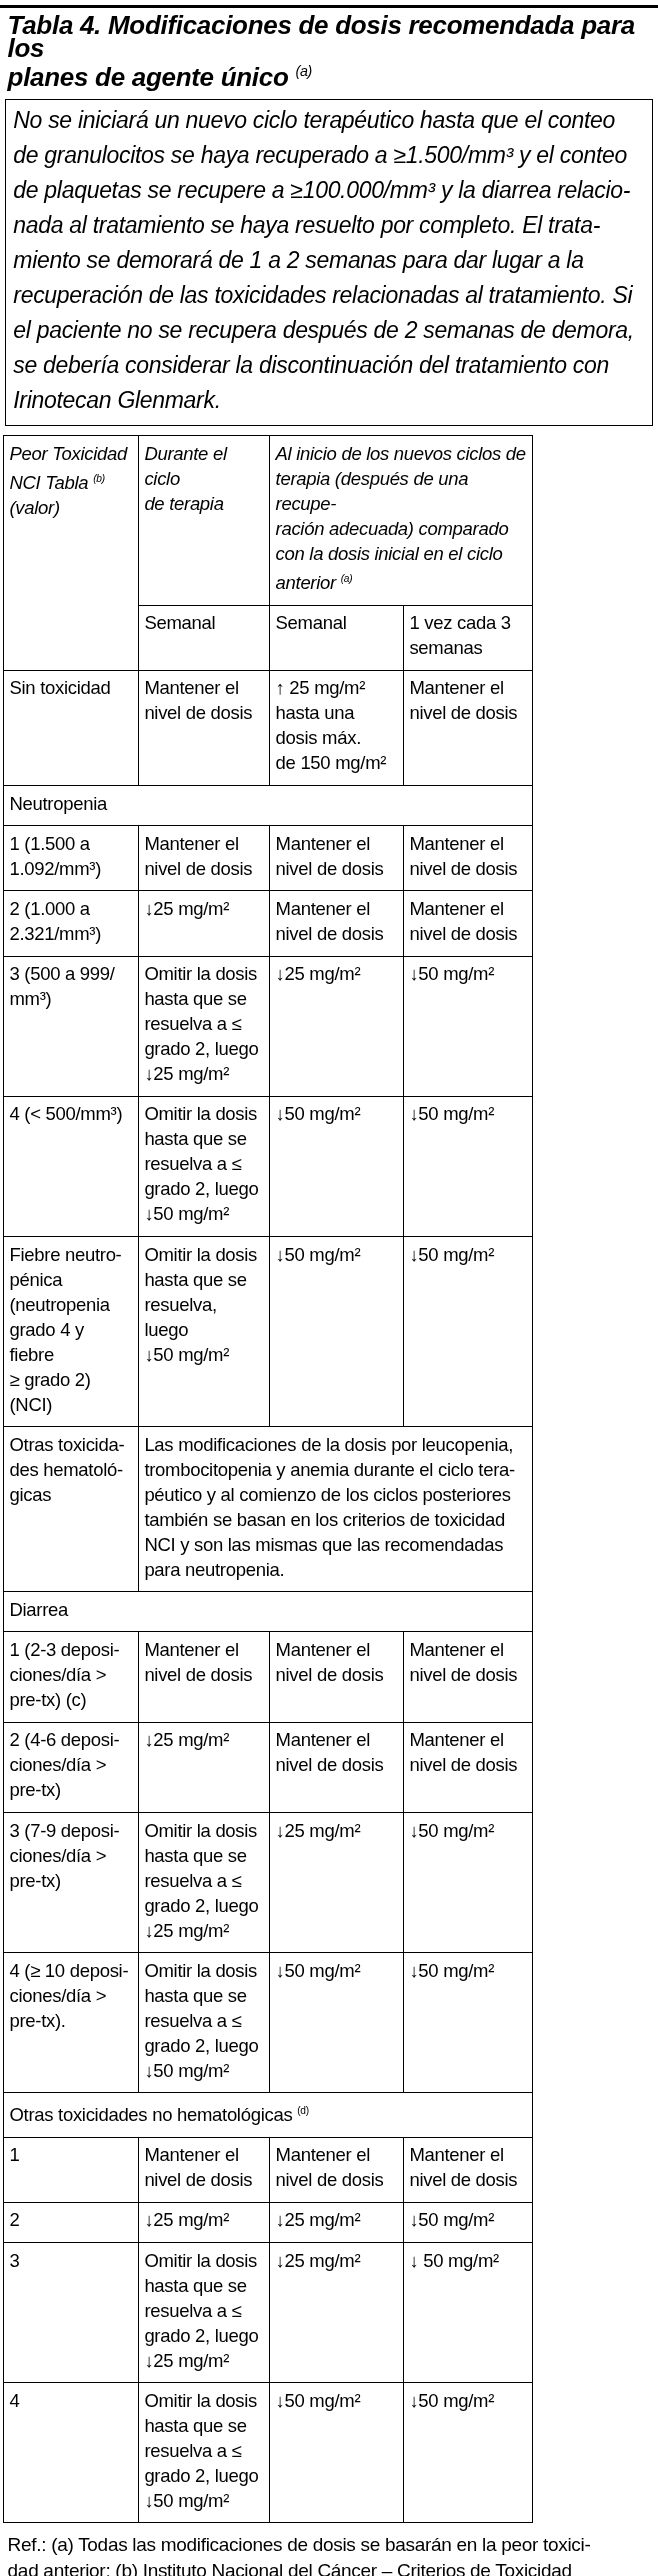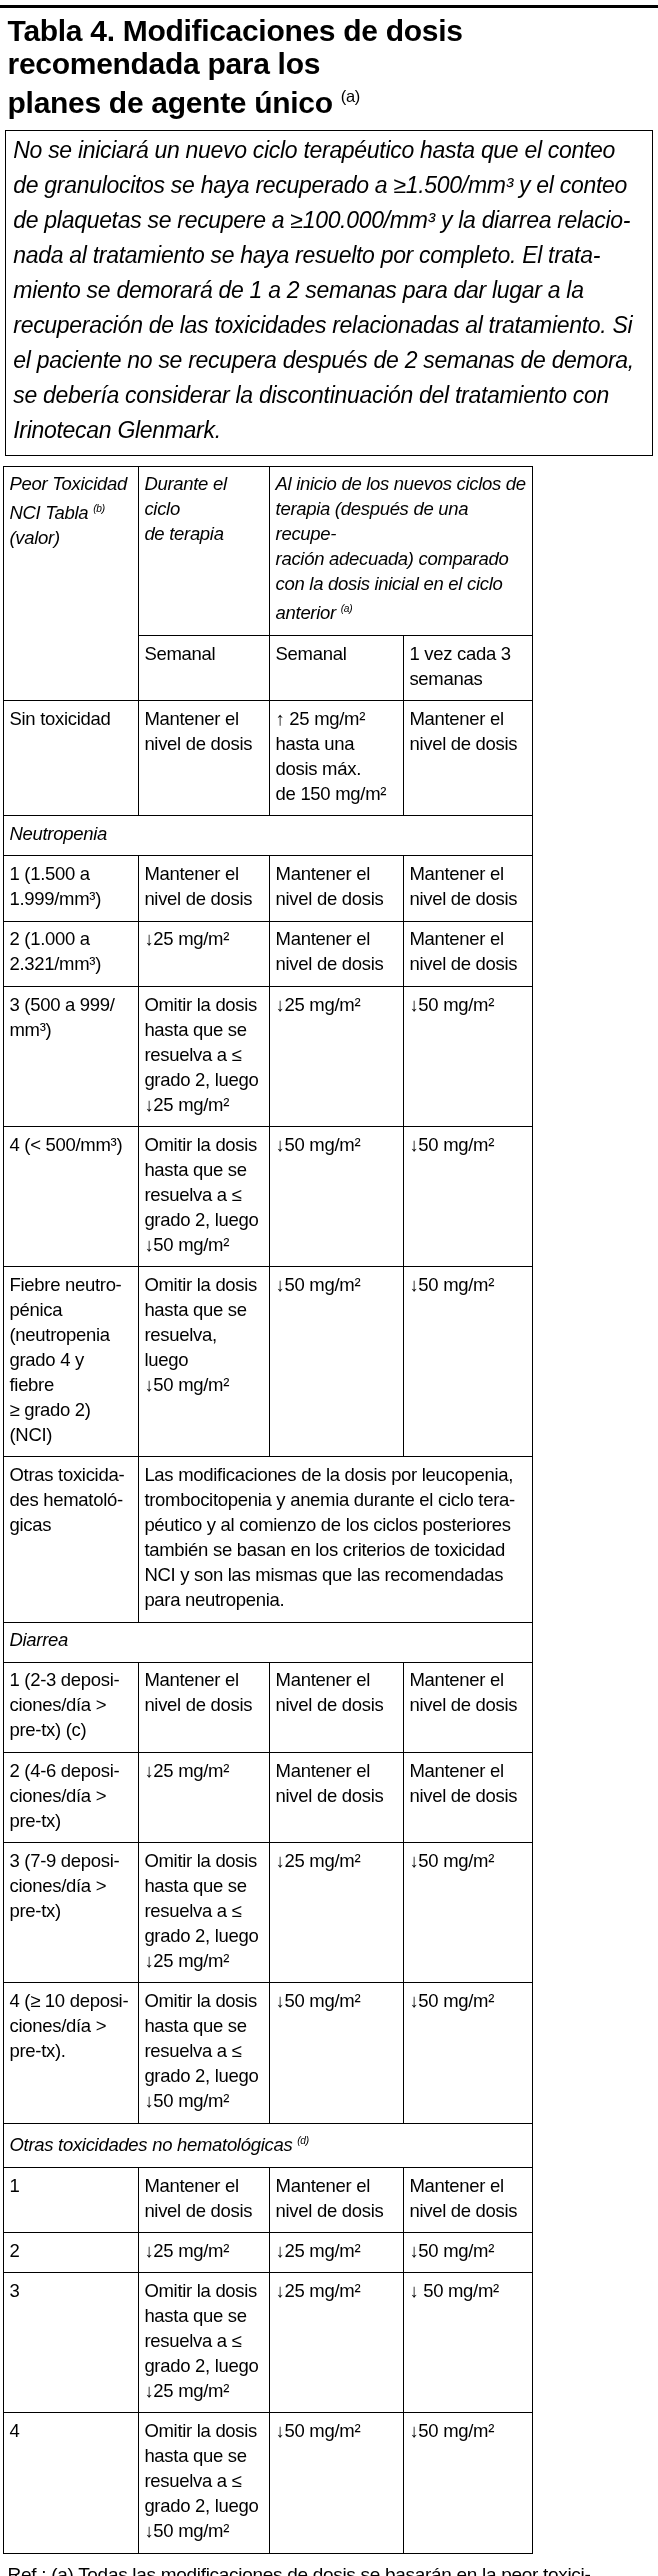--- a/index.html
+++ b/index.html
@@ -1,29 +1,29 @@
 <!DOCTYPE html>
 <html style="font-size:15px"><head>
 <meta charset="utf-8">
 <style>
   html, body { margin:0; padding:0; background:#fff; color:#000; }
   body { width:658px; font-family:"Liberation Sans", sans-serif; letter-spacing:-0.3px; }
   .pre { white-space: pre-line; }
   .rule-top { border-top:3.8px solid #000; margin:4.7px 0 0 0; }
   .rule-bottom { border-top:2.8px solid #000; margin:7.6px 0 9.5px 0; }
-  .title { font-weight:bold; font-size:30px; line-height:33px; margin:6.6px 7.6px 10.4px 7.6px; }
+  .title { font-weight:bold; font-size:26px; line-height:23px; margin:6.6px 7.6px 10.4px 7.6px;font-style:italic; }
   .title sup { font-weight:normal; }
   sup { font-size:0.55em; vertical-align:super; }
   .intro-box { border:1.9px solid #000; margin:5.7px 4.7px 0 4.7px; padding:2.8px 7.6px 6.6px 7.6px;
                font-style:italic; font-size:23px; line-height:35px; }
   table.dose { border-collapse:collapse; table-layout:fixed; width:530px; margin:9.5px 0 0 2.8px; }
   .dose th, .dose td { border:1.9px solid #000; padding:4.7px 5.7px 9.5px 5.7px; vertical-align:top;
                        font-size:18.5px; line-height:25px; font-weight:normal; text-align:left; }
   .hdr { font-style:italic; text-align:center; }
-  .band { font-style:italic; text-align:center; padding:3.8px 5.7px 5.7px 5.7px; }
+  .band { text-align:center; padding:3.8px 5.7px 5.7px 5.7px; }
   .vmid { vertical-align:middle; }
   .footer { font-size:19px; line-height:26px; margin:8.5px 7.6px 0 7.6px; }
 </style>
 </head>
 <body>
 
 <div class="page">
 
   <div class="rule-top"></div>
 
@@ -75,21 +75,21 @@
 de 150 mg/m²</td>
         <td class="pre">Mantener el
 nivel de dosis</td>
       </tr>
 
       <tr>
         <td class="band" colspan="4"><span>Neutropenia</span></td>
       </tr>
       <tr>
         <td class="pre">1 (1.500 a
-1.999/mm³)</td>
+1.092/mm³)</td>
         <td class="pre">Mantener el
 nivel de dosis</td>
         <td class="pre">Mantener el
 nivel de dosis</td>
         <td class="pre">Mantener el
 nivel de dosis</td>
       </tr>
       <tr>
         <td class="pre">2 (1.000 a
 2.321/mm³)</td>

